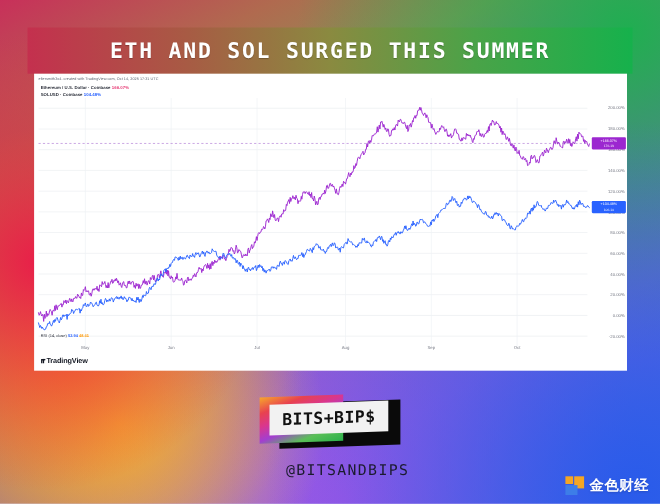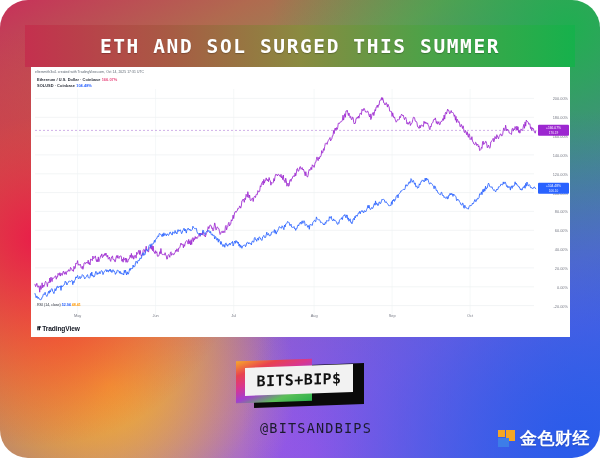--- a/index.html
+++ b/index.html
@@ -11,21 +11,20 @@
   #root{
     position:relative;width:600px;height:458px;
     background:
       radial-gradient(circle at 96% 97%, rgba(40,90,235,.95) 0%, rgba(40,90,235,0) 46%),
       radial-gradient(circle at 6% 52%, rgba(233,28,74,.98) 0%, rgba(233,28,74,0) 34%),
       radial-gradient(circle at 10% 72%, rgba(247,148,30,.95) 0%, rgba(247,148,30,0) 34%),
       radial-gradient(circle at 18% 84%, rgba(250,205,60,.9) 0%, rgba(250,205,60,0) 30%),
       radial-gradient(circle at 52% 99%, rgba(168,85,230,.95) 0%, rgba(168,85,230,0) 50%),
       radial-gradient(circle at 95% 6%, rgba(30,175,80,.98) 0%, rgba(30,175,80,0) 42%),
       linear-gradient(150deg,#c8305a 0%,#b06a4f 18%,#8f8f55 32%,#7a63b5 55%,#7b63d8 74%,#3f6fe0 100%);
-    border-radius: 28px;
   }
   
   .header{
     position:absolute;left:25px;top:25px;width:550px;height:42px;
     background:linear-gradient(90deg,#c4304e 0%,#a85a44 26%,#8a8a40 50%,#4aa348 74%,#16b14c 100%);
     display:flex;align-items:center;justify-content:center;
   }
   .header .title{
     font-family:"DejaVu Sans Mono","Liberation Mono",monospace;
     font-weight:700;font-size:19.5px;letter-spacing:1.6px;color:#ffffff;
@@ -102,21 +101,21 @@
   
   .watermark{
     position:absolute;right:10px;bottom:8px;display:flex;align-items:center;gap:5px;
   }
   .wm-icon{position:relative;width:17px;height:17px;}
   .wm-icon .sq1{position:absolute;left:0;top:0;width:7px;height:7px;background:#f5a623;}
   .wm-icon .sq2{position:absolute;left:8px;top:0;width:9px;height:11px;background:#f5a623;}
   .wm-icon .sq3{position:absolute;left:0;top:8px;width:11px;height:9px;background:#3d7de8;}
   .wm-text{
     font-family:"DejaVu Sans","Liberation Sans",sans-serif;
-    font-size:17px;font-weight:700;color:#ffffff;letter-spacing:.5px;
+    font-size:13px;font-weight:700;color:#ffffff;letter-spacing:.5px;
     text-shadow:0 1px 2px rgba(0,0,0,.18);
   }
 </style>
 </head>
 <body>
 
 <div id="root">
 
   <div class="header">
     <div class="title">ETH AND SOL SURGED THIS SUMMER</div>

